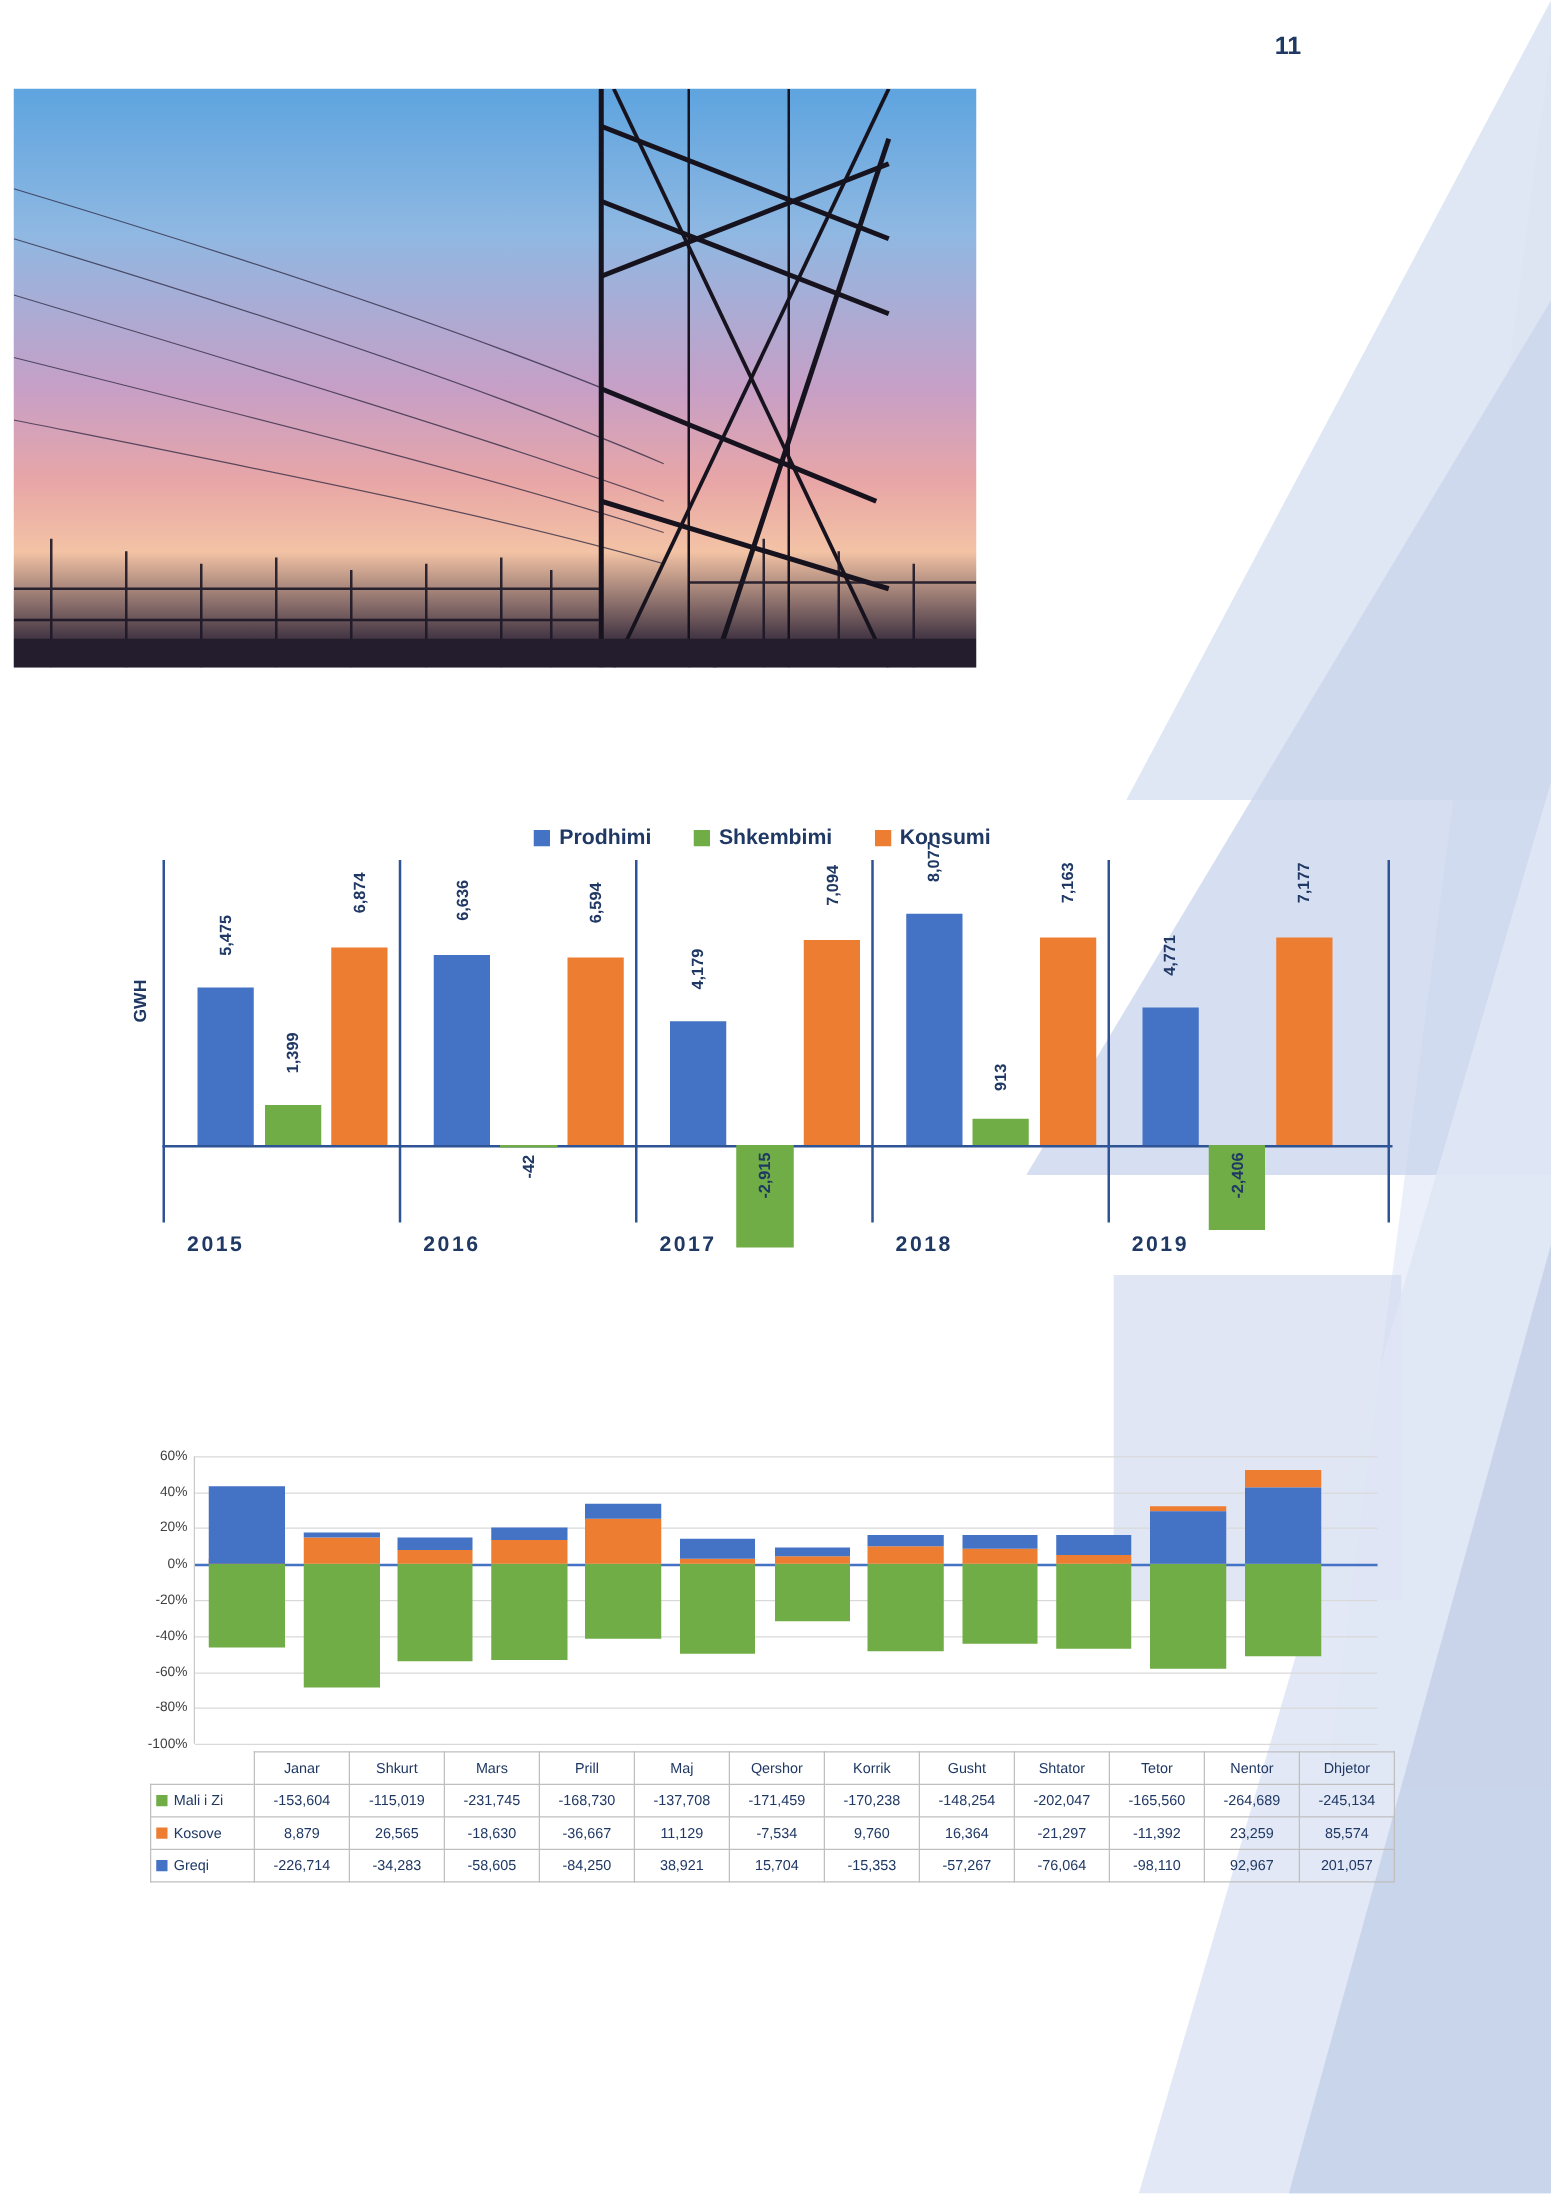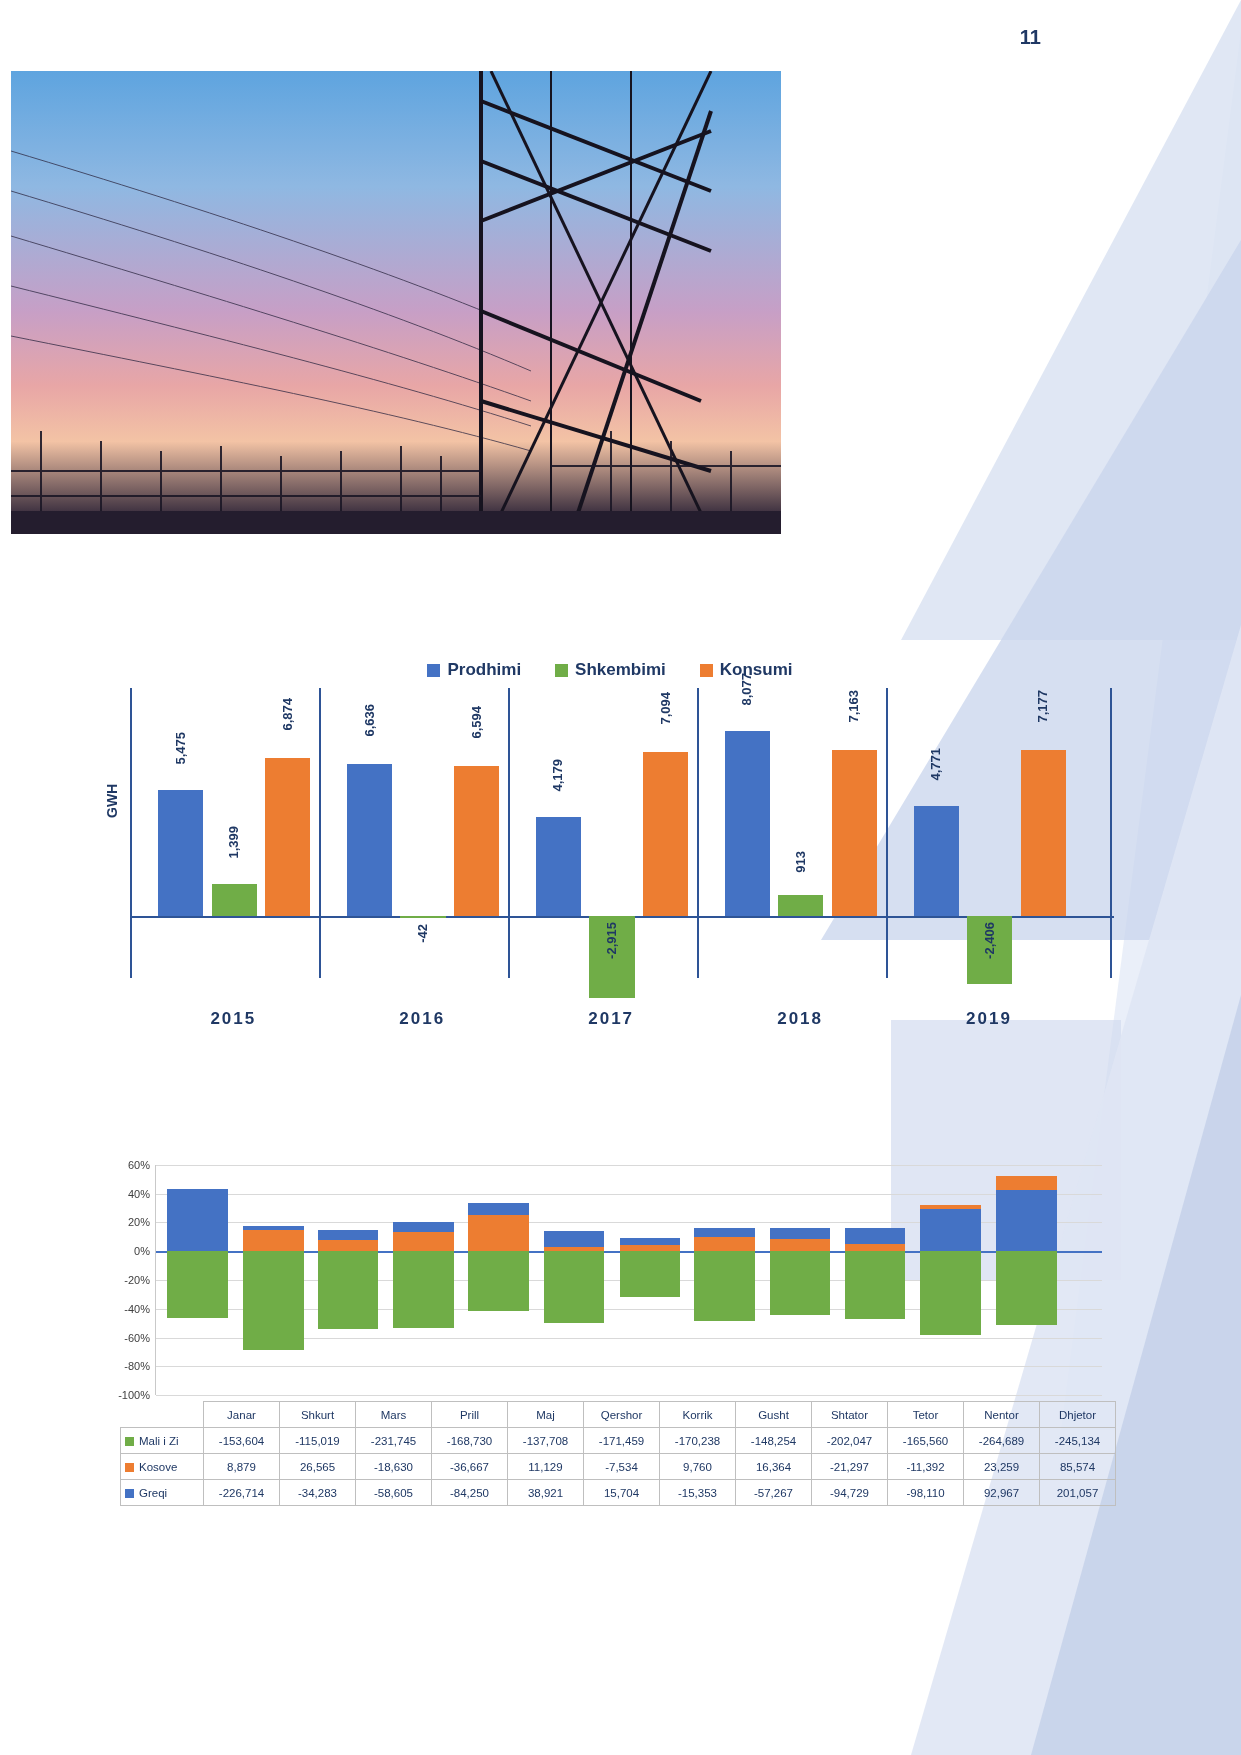--- a/index.html
+++ b/index.html
@@ -85,21 +85,21 @@
   .bar{position:absolute;bottom:auto;}
   .bar span{
     position:absolute;font-size:13px;font-weight:bold;color:#1f3864;
     white-space:nowrap;writing-mode:vertical-rl;transform:rotate(180deg);
     left:50%;margin-left:-8px;
   }
   .bar.blue{background:#4472c4;}
   .bar.green{background:#70ad47;}
   .bar.orange{background:#ed7d31;}
   .xlabels{position:absolute;left:30px;right:6px;bottom:0;height:32px;}
-  .xlabels div{position:absolute;text-align:center;font-size:17px;font-weight:bold;letter-spacing:2px;color:#1f3864;margin-top:23px;}
+  .xlabels div{position:absolute;text-align:left;font-size:17px;font-weight:bold;letter-spacing:2px;color:#1f3864;}
 
   
   .chart2-wrap{position:absolute;left:100px;top:1165px;width:1020px;height:460px;}
   .c2-title{text-align:center;font-size:17px;font-weight:bold;color:#1f3864;margin-bottom:14px;}
   .c2{position:relative;height:230px;margin-left:55px;margin-right:18px;border-left:1px solid #c9c9c9;}
   .c2 .grid{position:absolute;left:0;right:0;height:1px;background:#d9d9d9;}
   .c2 .zero{position:absolute;left:0;right:0;height:1.5px;background:#4472c4;}
   .c2 .ytick{position:absolute;right:100%;margin-right:6px;transform:translateY(-50%);
              font-size:11px;color:#404040;}
   .c2 .col{position:absolute;top:0;bottom:0;}
@@ -436,21 +436,21 @@
           <i class="key" style="background:#4472c4"></i><span>Greqi</span>
         </td>
         <td class="val">-226,714</td>
         <td class="val">-34,283</td>
         <td class="val">-58,605</td>
         <td class="val">-84,250</td>
         <td class="val">38,921</td>
         <td class="val">15,704</td>
         <td class="val">-15,353</td>
         <td class="val">-57,267</td>
-        <td class="val">-94,729</td>
+        <td class="val">-76,064</td>
         <td class="val">-98,110</td>
         <td class="val">92,967</td>
         <td class="val">201,057</td>
       </tr>
     </tbody>
       </table>
   </div>
 
 </div>
 

